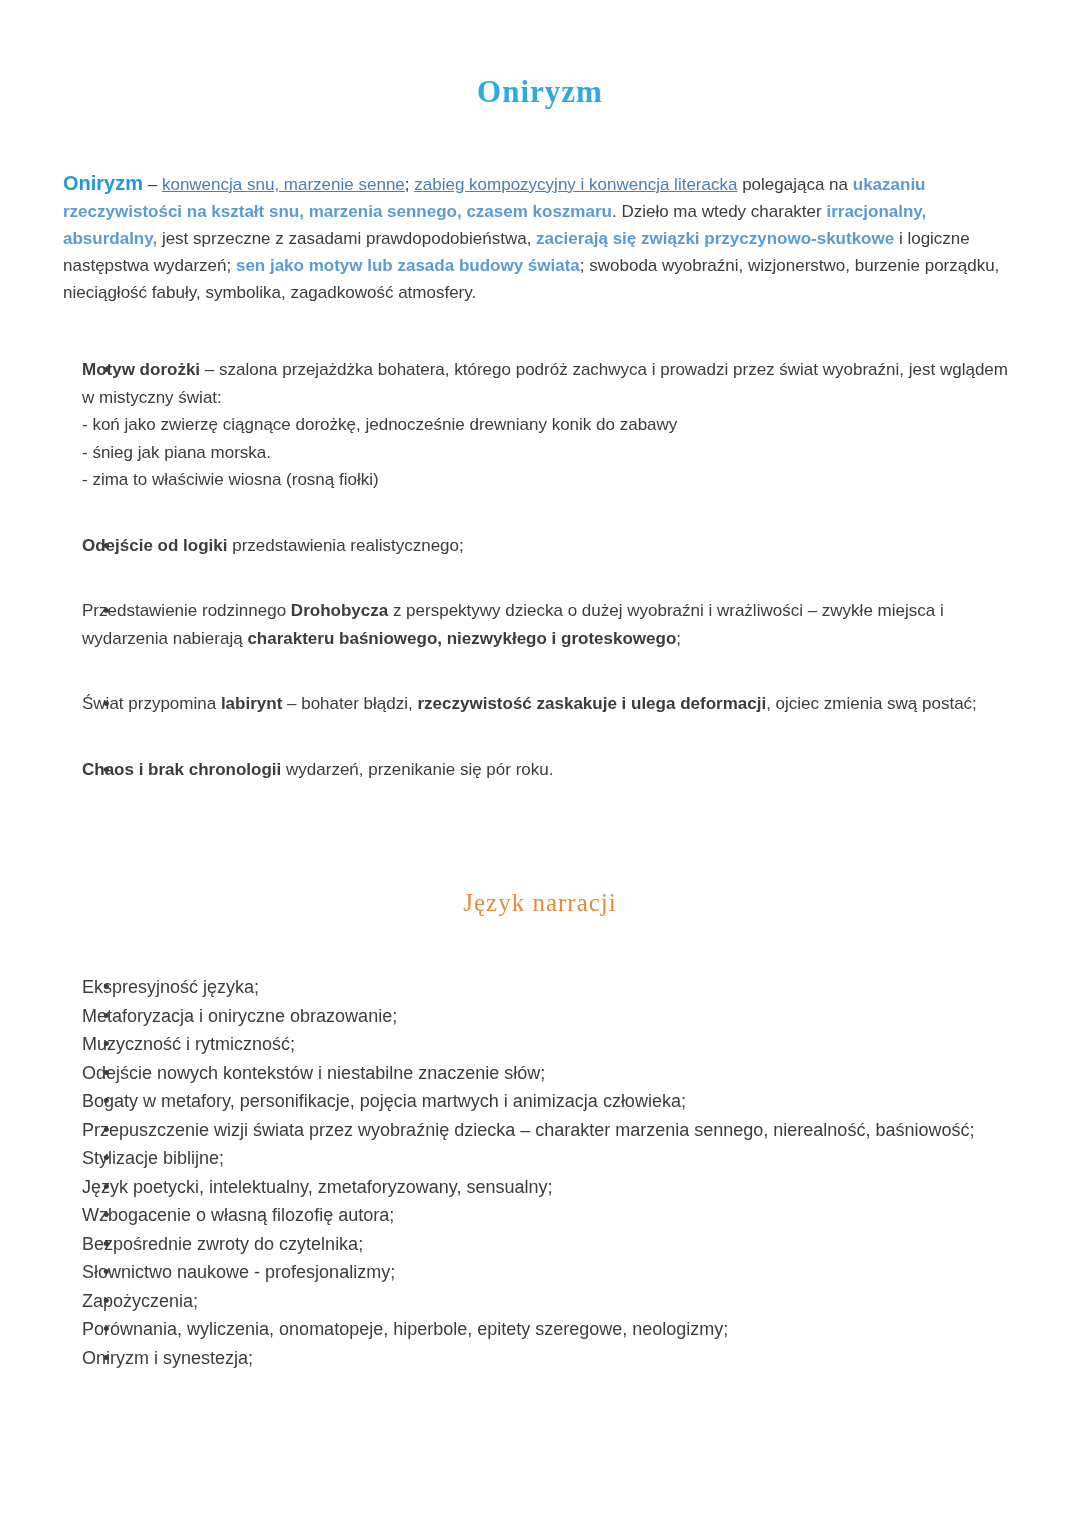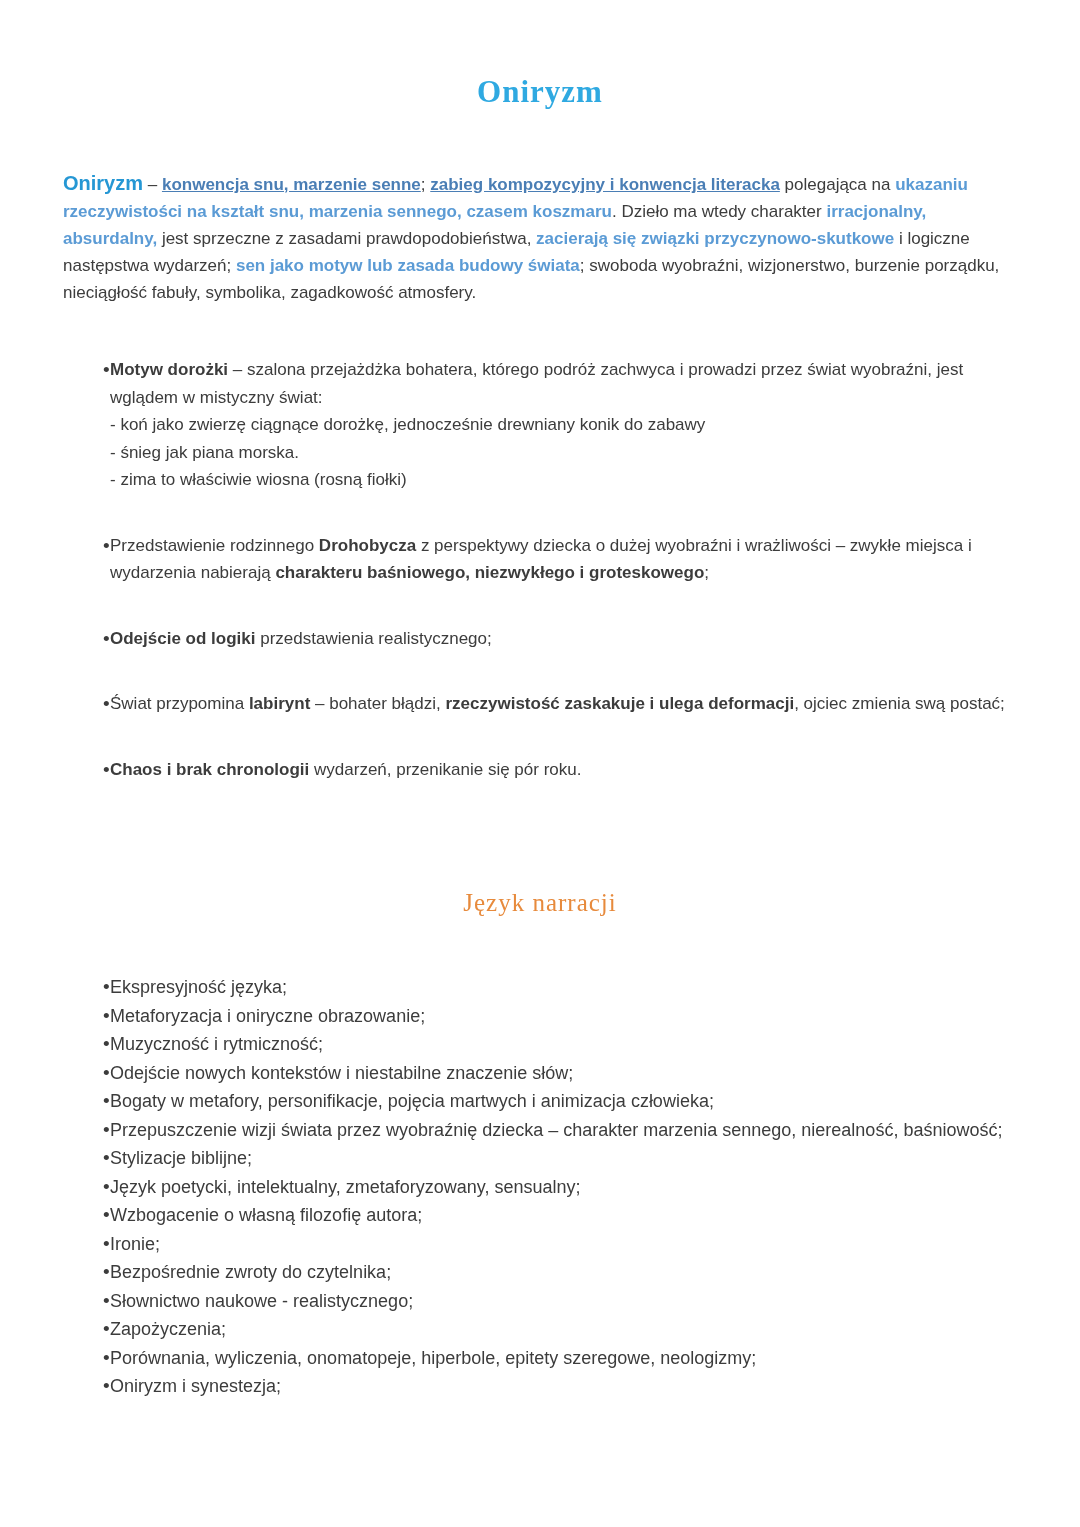--- a/index.html
+++ b/index.html
@@ -44,32 +44,32 @@
     color:var(--title-second);
   }
   
   .intro{
     margin:60px 60px 0 63px;
     font-size:17px;
     line-height:27px;
   }
   .seg-plain{color:var(--text);}
   .seg-term{color:var(--term);font-weight:700;font-size:20px;}
-  .seg-link{color:var(--link);text-decoration:underline;font-weight:bold;}
+  .seg-link{color:var(--link);text-decoration:underline;}
   .seg-accent{color:var(--accent);font-weight:700;}
   .seg-bold{color:var(--text);font-weight:700;}
   
   ul.bullets{
     list-style:none;
     margin:0;
     padding:0;
   }
   ul.bullets li{
     position:relative;
-    padding-left:110px;
+    padding-left:82px;
     padding-right:62px;
     box-sizing:border-box;
   }
   ul.bullets li::before{
     content:"\2022";
     position:absolute;
     left:103px;
     top:0;
     color:var(--text);
     font-size:19px;
@@ -91,24 +91,24 @@
   <p class="intro"><span class="seg-term">Oniryzm</span><span class="seg-plain"> – </span><span class="seg-link">konwencja snu, marzenie senne</span><span class="seg-plain">; </span><span class="seg-link">zabieg kompozycyjny i konwencja literacka</span><span class="seg-plain"> polegająca na </span><span class="seg-accent">ukazaniu rzeczywistości na kształt snu, marzenia sennego, czasem koszmaru</span><span class="seg-plain">. Dzieło ma wtedy charakter </span><span class="seg-accent">irracjonalny, absurdalny,</span><span class="seg-plain"> jest sprzeczne z zasadami prawdopodobieństwa, </span><span class="seg-accent">zacierają się związki przyczynowo-skutkowe</span><span class="seg-plain"> i logiczne następstwa wydarzeń; </span><span class="seg-accent">sen jako motyw lub zasada budowy świata</span><span class="seg-plain">; swoboda wyobraźni, wizjonerstwo, burzenie porządku, nieciągłość fabuły, symbolika, zagadkowość atmosfery.</span></p>
 
   <ul class="bullets section1">
       <li>
         <div><span class="seg-bold">Motyw dorożki</span><span class="seg-plain"> – szalona przejażdżka bohatera, którego podróż zachwyca i prowadzi przez świat wyobraźni, jest wglądem w mistyczny świat:</span></div>
         <div class="sub-line">- koń jako zwierzę ciągnące dorożkę, jednocześnie drewniany konik do zabawy</div>
         <div class="sub-line">- śnieg jak piana morska.</div>
         <div class="sub-line">- zima to właściwie wiosna (rosną fiołki)</div>
       </li>
       <li>
-        <div><span class="seg-plain">Przedstawienie rodzinnego </span><span class="seg-bold">Drohobycza</span><span class="seg-plain"> z perspektywy dziecka o dużej wyobraźni i wrażliwości – zwykłe miejsca i wydarzenia nabierają </span><span class="seg-bold">charakteru baśniowego, niezwykłego i groteskowego</span><span class="seg-plain">;</span></div>
+        <div><span class="seg-bold">Odejście od logiki</span><span class="seg-plain"> przedstawienia realistycznego;</span></div>
       </li>
       <li>
-        <div><span class="seg-bold">Odejście od logiki</span><span class="seg-plain"> przedstawienia realistycznego;</span></div>
+        <div><span class="seg-plain">Przedstawienie rodzinnego </span><span class="seg-bold">Drohobycza</span><span class="seg-plain"> z perspektywy dziecka o dużej wyobraźni i wrażliwości – zwykłe miejsca i wydarzenia nabierają </span><span class="seg-bold">charakteru baśniowego, niezwykłego i groteskowego</span><span class="seg-plain">;</span></div>
       </li>
       <li>
         <div><span class="seg-plain">Świat przypomina </span><span class="seg-bold">labirynt</span><span class="seg-plain"> – bohater błądzi, </span><span class="seg-bold">rzeczywistość zaskakuje i ulega deformacji</span><span class="seg-plain">, ojciec zmienia swą postać;</span></div>
       </li>
       <li>
         <div><span class="seg-bold">Chaos i brak chronologii</span><span class="seg-plain"> wydarzeń, przenikanie się pór roku.</span></div>
       </li>
     </ul>
 
   <h2 class="title-second">Język narracji</h2>
@@ -116,21 +116,20 @@
   <ul class="bullets section2">
       <li>Ekspresyjność języka;</li>
       <li>Metaforyzacja i oniryczne obrazowanie;</li>
       <li>Muzyczność i rytmiczność;</li>
       <li>Odejście nowych kontekstów i niestabilne znaczenie słów;</li>
       <li>Bogaty w metafory, personifikacje, pojęcia martwych i animizacja człowieka;</li>
       <li>Przepuszczenie wizji świata przez wyobraźnię dziecka – charakter marzenia sennego, nierealność, baśniowość;</li>
       <li>Stylizacje biblijne;</li>
       <li>Język poetycki, intelektualny, zmetaforyzowany, sensualny;</li>
       <li>Wzbogacenie o własną filozofię autora;</li>
-      <li>Ironie;</li>
       <li>Bezpośrednie zwroty do czytelnika;</li>
-      <li>Słownictwo naukowe - realistycznego;</li>
+      <li>Słownictwo naukowe - profesjonalizmy;</li>
       <li>Zapożyczenia;</li>
       <li>Porównania, wyliczenia, onomatopeje, hiperbole, epitety szeregowe, neologizmy;</li>
       <li>Oniryzm i synestezja;</li>
     </ul>
 
 </div>
 
 </body></html>

